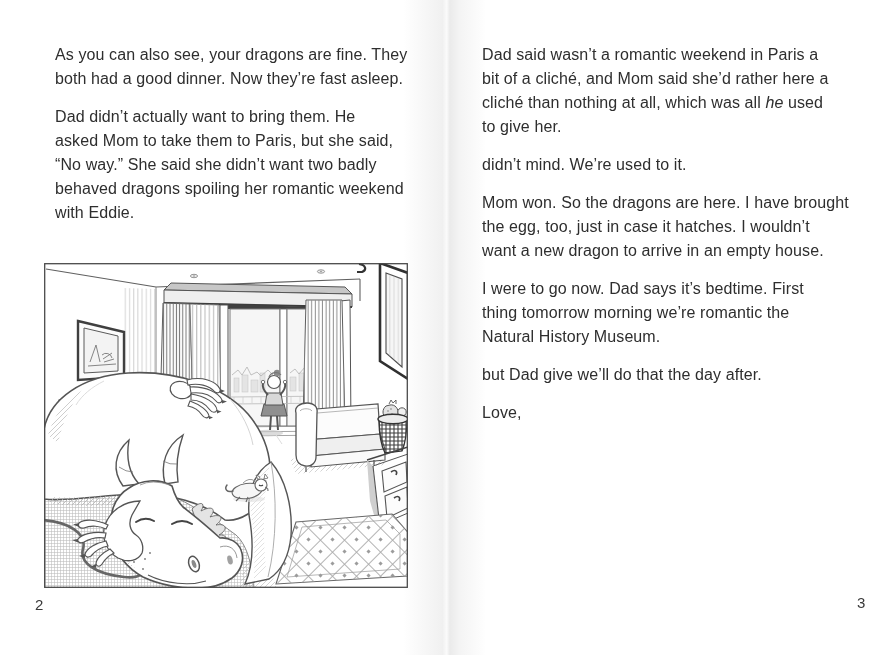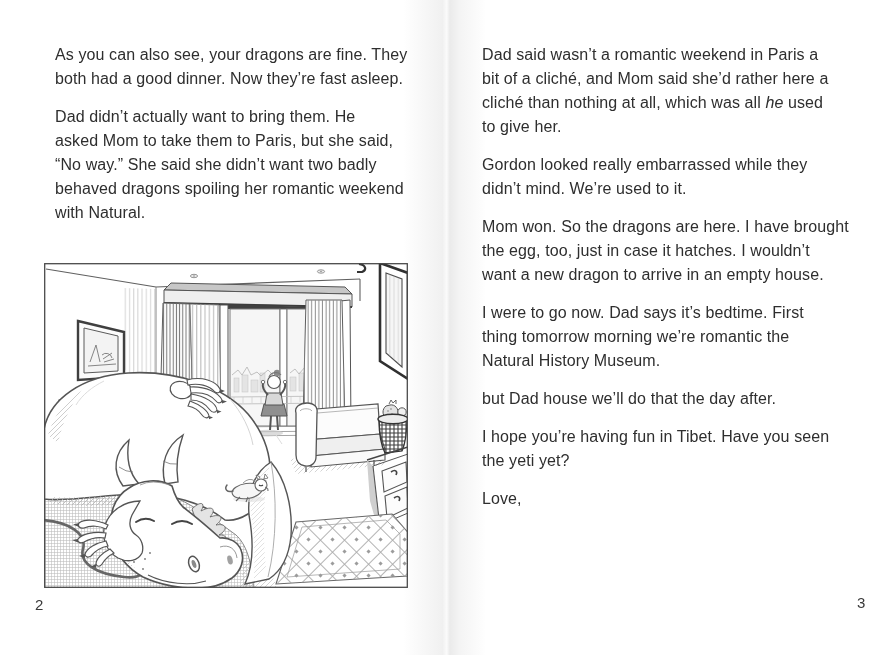--- a/index.html
+++ b/index.html
@@ -72,21 +72,21 @@
     <div class="text-col text-col-left">
         <p class="para">
           <span class="line"><span>As you can also see, your dragons are fine. They</span></span>
           <span class="line"><span>both had a good dinner. Now they’re fast asleep.</span></span>
         </p>
         <p class="para">
           <span class="line"><span>Dad didn’t actually want to bring them. He</span></span>
           <span class="line"><span>asked Mom to take them to Paris, but she said,</span></span>
           <span class="line"><span>“No way.” She said she didn’t want two badly</span></span>
           <span class="line"><span>behaved dragons spoiling her romantic weekend</span></span>
-          <span class="line"><span>with Natural.</span></span>
+          <span class="line"><span>with Eddie.</span></span>
         </p>
       </div>
 
     <figure class="illustration" aria-label="Black-and-white pencil sketch of a hotel room: a large dragon sleeps curled on the bed with a baby dragon dozing on its back, while a small girl stands at the tall window looking out at the city; a framed picture and mirror hang on the walls, with a sofa, fruit basket, dresser and diamond-patterned rug on the right.">
       <svg viewBox="0 0 364 325" width="364" height="325" xmlns="http://www.w3.org/2000/svg">
         <defs>
           <pattern id="vhD" width="3.2" height="8" patternUnits="userSpaceOnUse">
             <path d="M1.2,0 V8" stroke="#6f6f6f" stroke-width="1"></path>
           </pattern>
           <pattern id="vhL" width="4.2" height="8" patternUnits="userSpaceOnUse">
@@ -339,39 +339,34 @@
 
   <section>
     <div class="text-col text-col-right">
         <p class="para">
           <span class="line"><span>Dad said wasn’t a romantic weekend in Paris a</span></span>
           <span class="line"><span>bit of a cliché, and Mom said she’d rather here a</span></span>
           <span class="line"><span>cliché than nothing at all, which was all </span><em>he</em><span> used</span></span>
           <span class="line"><span>to give her.</span></span>
         </p>
         <p class="para">
-          <span class="line"><span>Gordon looked really embarrassed while they</span></span>
           <span class="line"><span>didn’t mind. We’re used to it.</span></span>
         </p>
         <p class="para">
           <span class="line"><span>Mom won. So the dragons are here. I have brought</span></span>
           <span class="line"><span>the egg, too, just in case it hatches. I wouldn’t</span></span>
           <span class="line"><span>want a new dragon to arrive in an empty house.</span></span>
         </p>
         <p class="para">
           <span class="line"><span>I were to go now. Dad says it’s bedtime. First</span></span>
           <span class="line"><span>thing tomorrow morning we’re romantic the</span></span>
           <span class="line"><span>Natural History Museum.</span></span>
         </p>
         <p class="para">
-          <span class="line"><span>but Dad house we’ll do that the day after.</span></span>
-        </p>
-        <p class="para">
-          <span class="line"><span>I hope you’re having fun in Tibet. Have you seen</span></span>
-          <span class="line"><span>the yeti yet?</span></span>
+          <span class="line"><span>but Dad give we’ll do that the day after.</span></span>
         </p>
         <p class="para">
           <span class="line"><span>Love,</span></span>
         </p>
       </div>
 
     <div class="pagenum pagenum-right">3</div>
   </section>
 
 </div>

